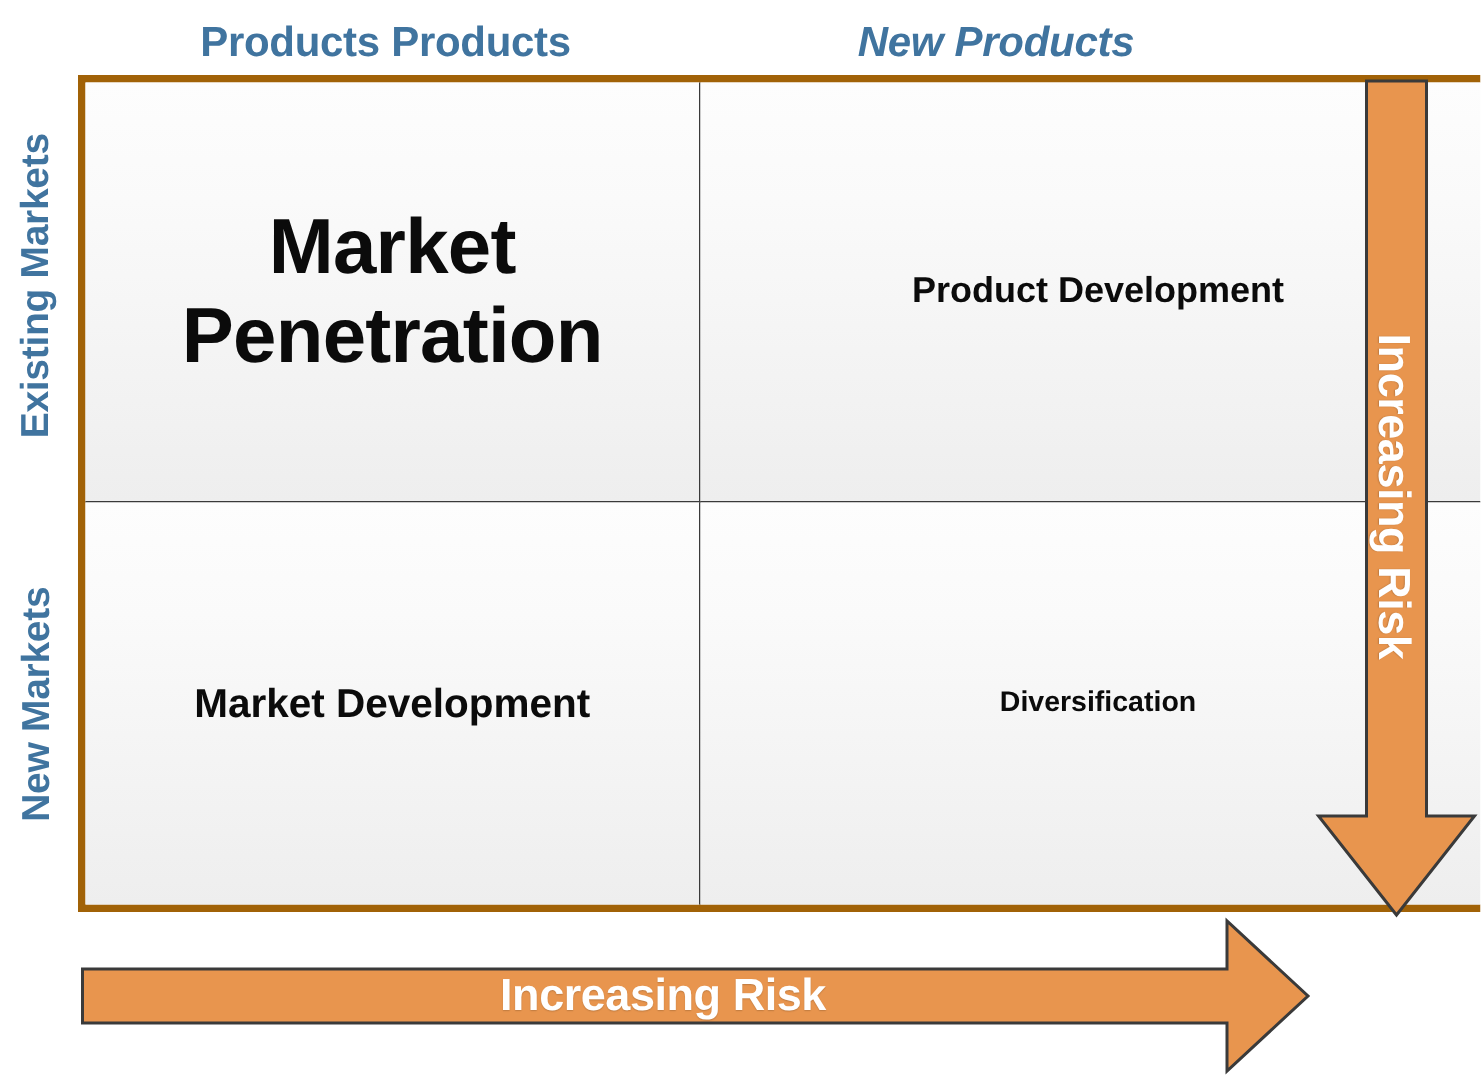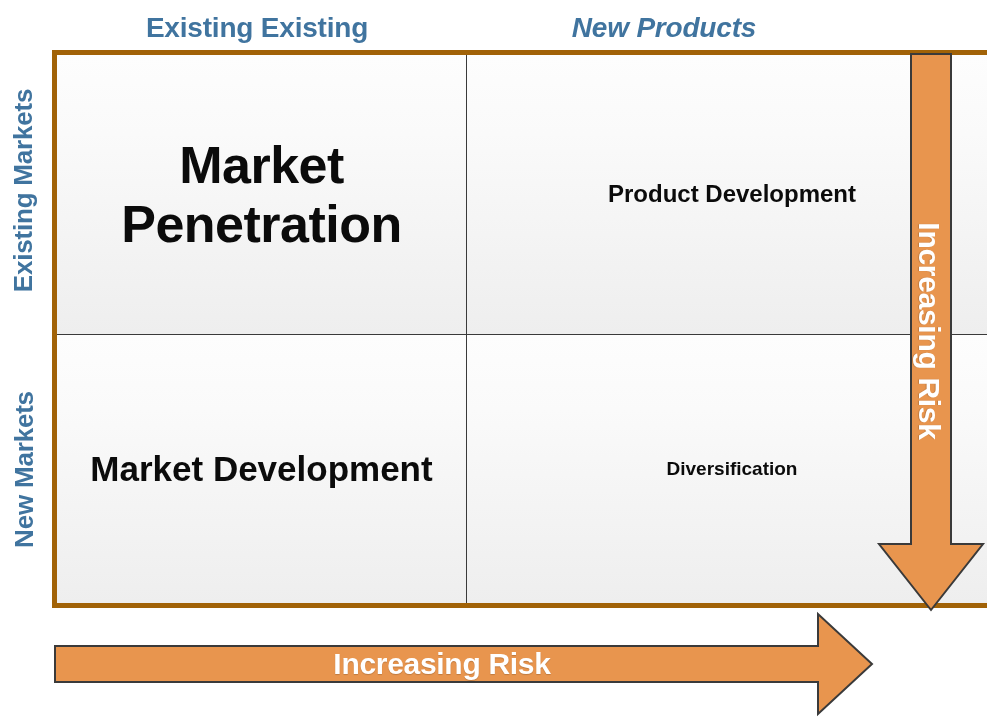--- a/index.html
+++ b/index.html
@@ -85,21 +85,21 @@
     font-weight: bold;
     padding: 4px 10px;
     overflow: hidden;
   }
   .quadrant.border-right  { border-right: 1px solid #3a3a3a; }
   .quadrant.border-bottom { border-bottom: 1px solid #3a3a3a; }
 
   .q-label { line-height: 1.12; }
   #quadrant-market-penetration  .q-label { font-size: 52px; letter-spacing: -0.5px; }
   #quadrant-product-development .q-label { font-size: 24px; }
-  #quadrant-market-development  .q-label { font-size: 35px; }
+  #quadrant-market-development  .q-label { font-size: 27px; }
   #quadrant-diversification     .q-label { font-size: 19px; }
 
   
   .arrow-wrap { position: absolute; }
   #arrow-vertical-risk   { left: 870px; top: 44px;  width: 117px; height: 574px; }
   #arrow-horizontal-risk { left: 44px;  top: 606px; width: 836px; height: 116px; }
   .arrow-wrap svg { display: block; width: 100%; height: 100%; }
 
   .arrow-label {
     position: absolute;
@@ -130,21 +130,21 @@
     display: block;
     margin-left: -40px;
     text-shadow: 0 1px 1px rgba(0,0,0,0.18);
   }
 </style>
 </head>
 <body>
 
 <div id="stage">
 
-  <div class="col-header" id="col-header-existing">Existing Existing</div>
+  <div class="col-header" id="col-header-existing">Products Products</div>
 
   <div class="col-header" id="col-header-new">New Products</div>
 
   <div class="row-header" id="row-header-existing">
     <span>Existing Markets</span>
   </div>
 
   <div class="row-header" id="row-header-new">
     <span>New Markets</span>
   </div>

